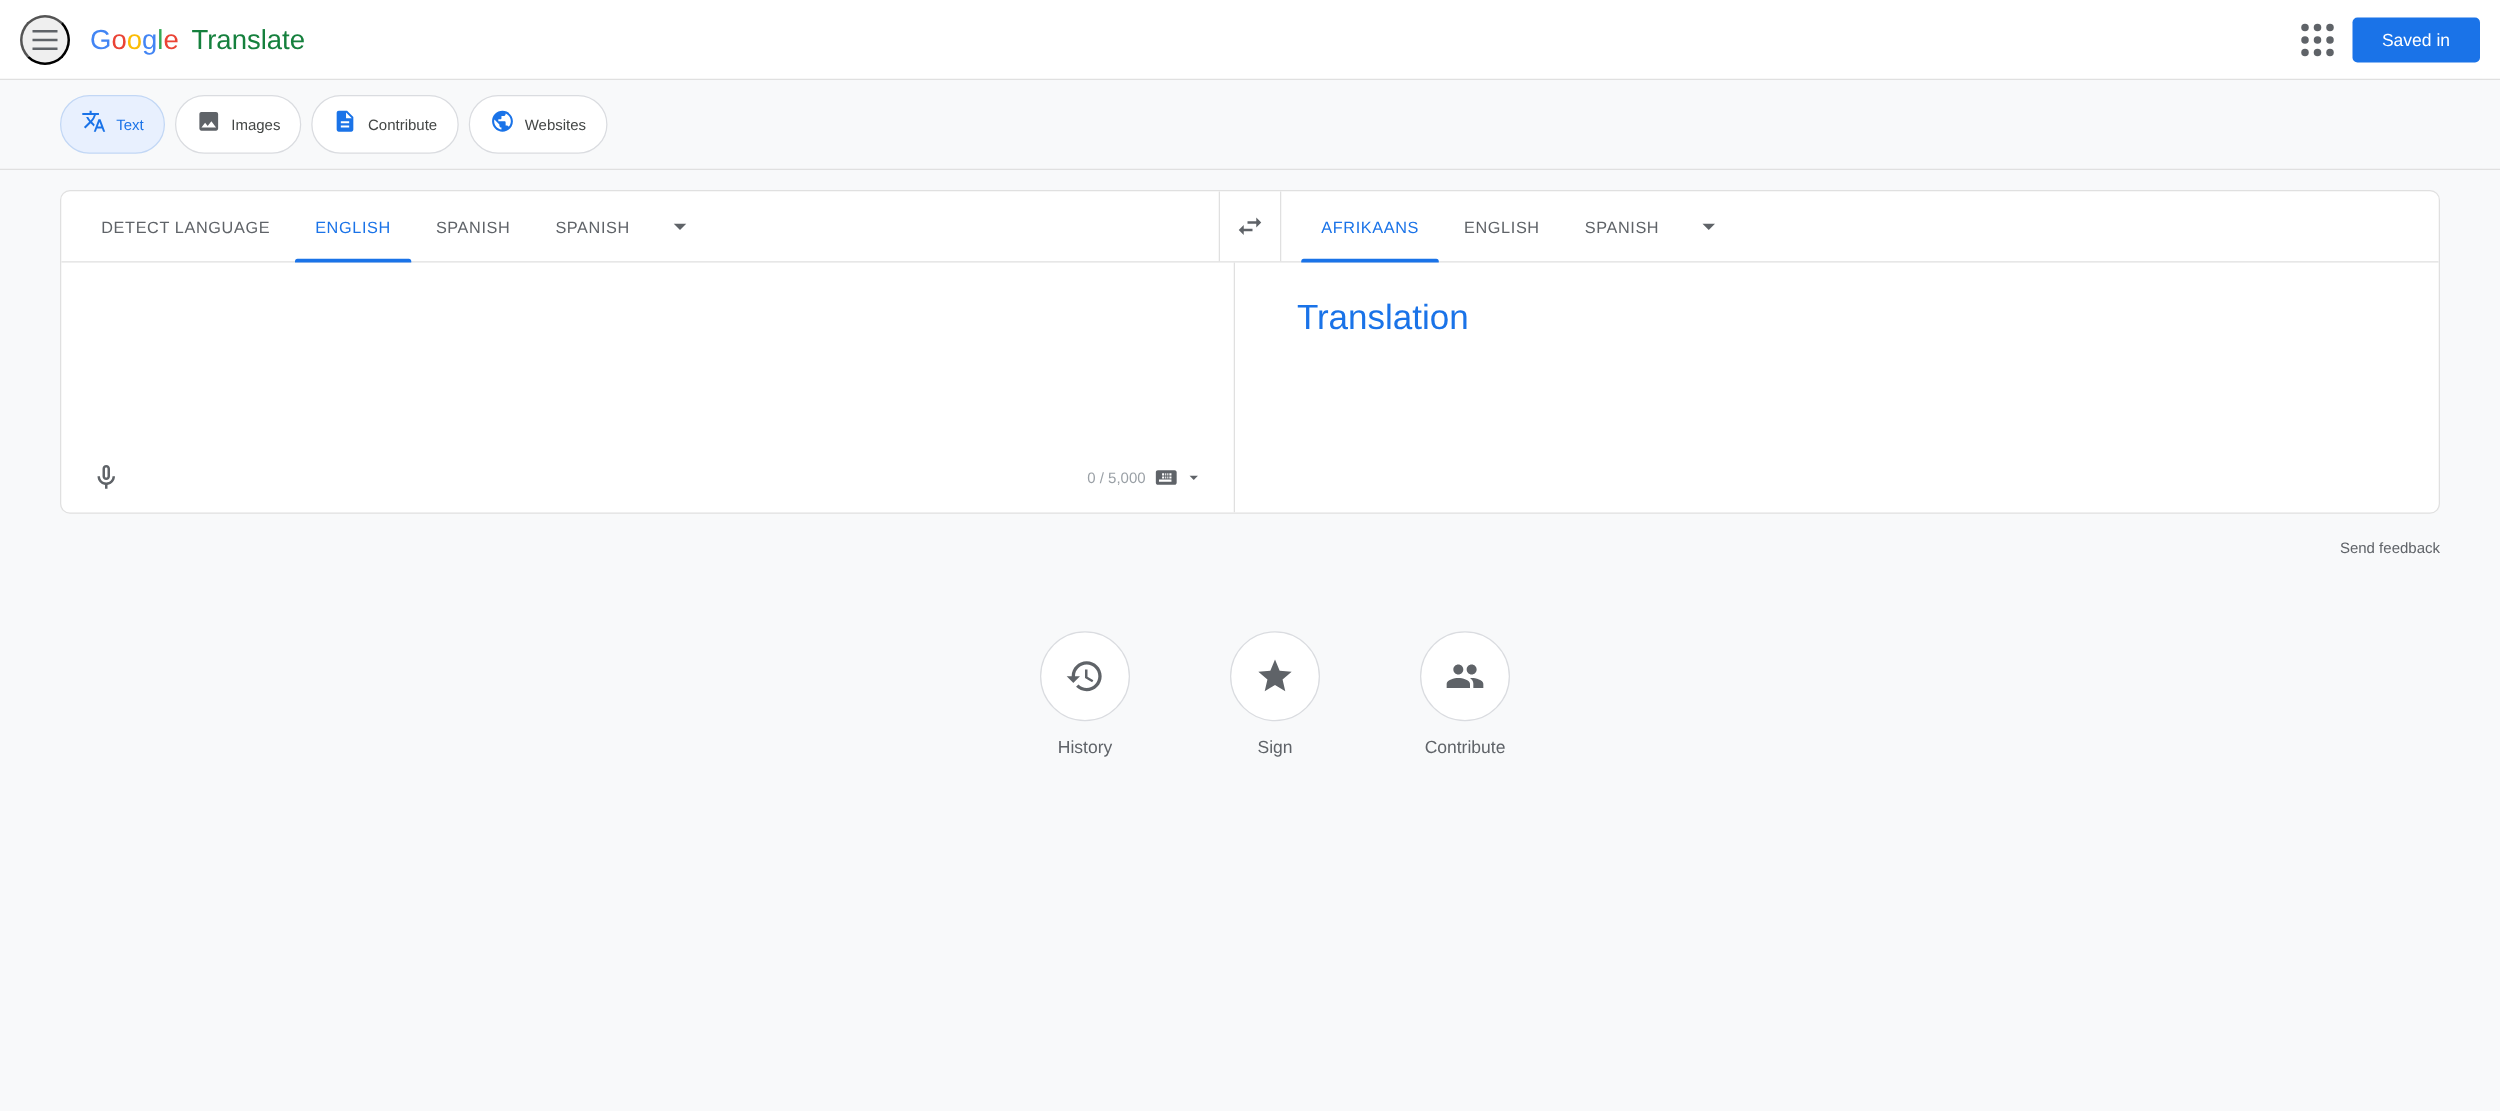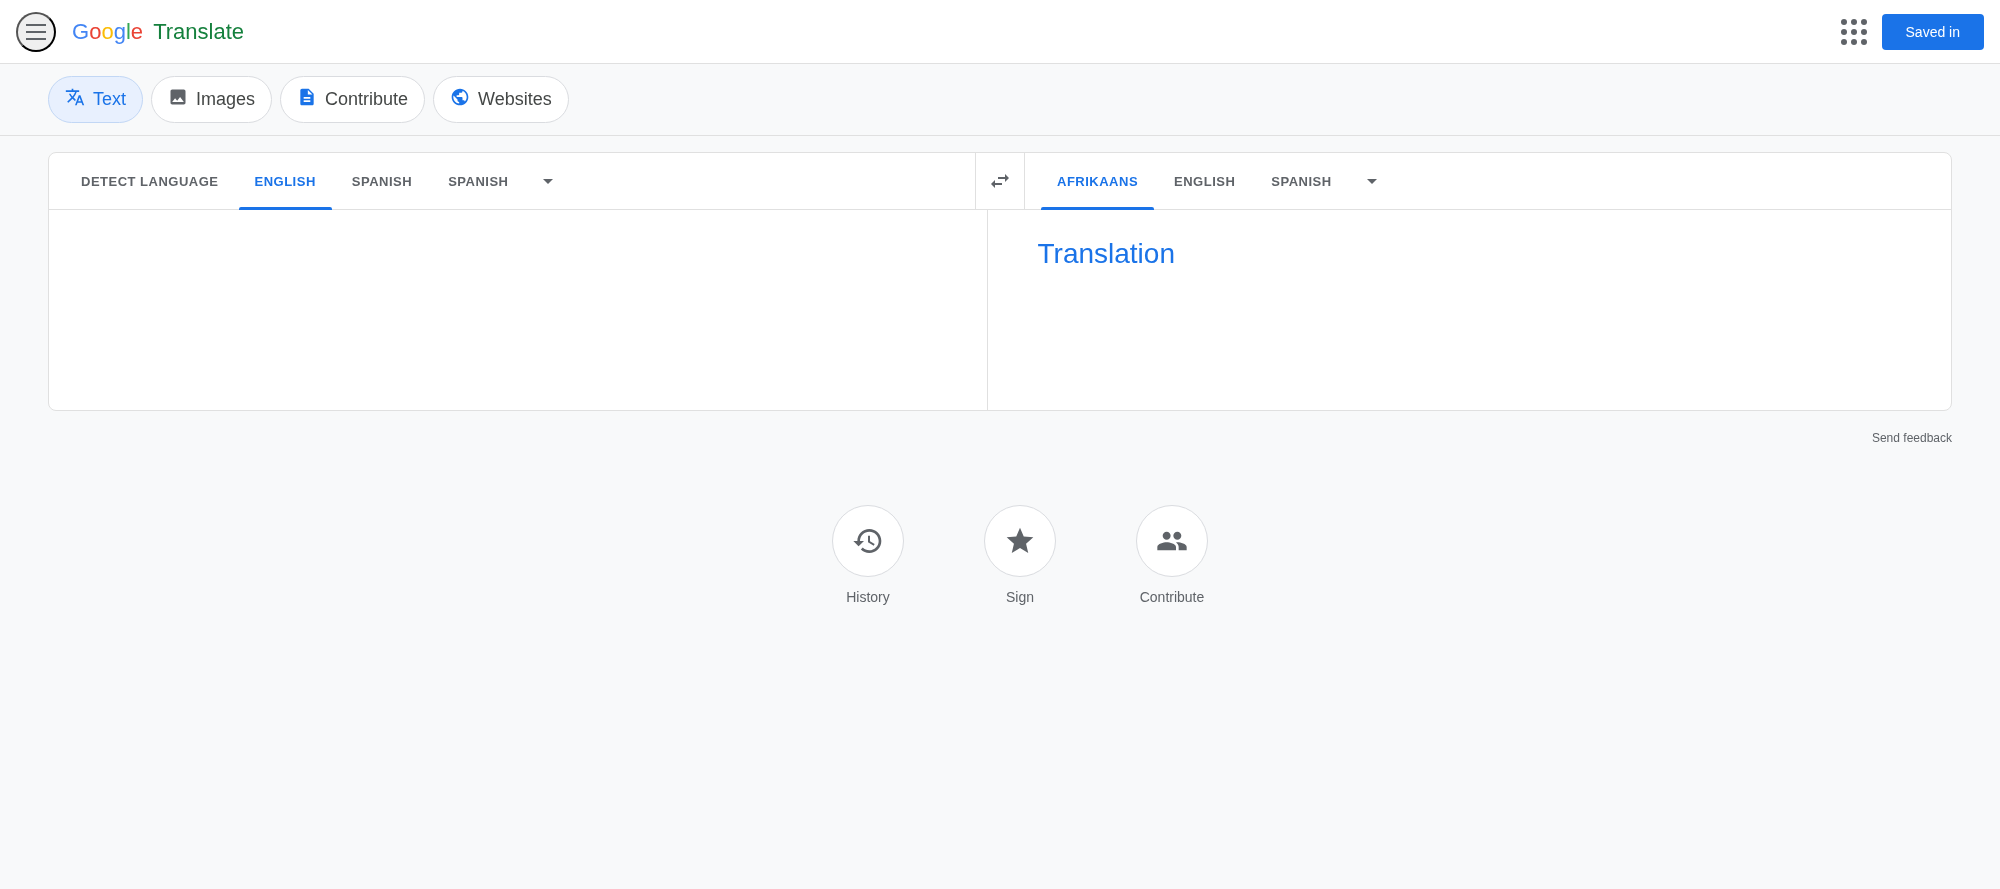--- a/index.html
+++ b/index.html
@@ -57,21 +57,21 @@
     .tab-bar {
       background: #f8f9fa;
       padding: 12px 48px;
       display: flex; gap: 8px;
       border-bottom: 1px solid #e0e0e0;
     }
     .tab-btn {
       display: flex; align-items: center; gap: 8px;
       padding: 10px 16px;
       border: 1px solid #dadce0; border-radius: 24px;
-      background: #fff; cursor: pointer; font-size: 18px; color: #444746;
+      background: #fff; cursor: pointer; font-size: 12px; color: #444746;
       font-weight: 500;
     }
     .tab-btn.active {
       border-color: #c2d7f5; background: #e8f0fe; color: #1a73e8;
     }
     .tab-icon { font-size: 18px; }
 
     
     .translator-container {
       margin: 16px 48px;
@@ -85,21 +85,21 @@
     }
     .lang-bar {
       display: flex; align-items: center;
       padding: 0 16px;
       height: 56px;
       gap: 4px;
       flex: 1;
     }
     .lang-btn {
       padding: 8px 16px; border: none; background: none;
-      font-size: 13px; font-weight: 700; color: #5f6368;
+      font-size: 13px; font-weight: 400; color: #5f6368;
       cursor: pointer; letter-spacing: 0.5px; position: relative;
     }
     .lang-btn.active { color: #1a73e8; }
     .lang-btn.active::after {
       content: '';
       position: absolute; bottom: -13px; left: 0; right: 0;
       height: 3px; background: #1a73e8; border-radius: 2px 2px 0 0;
     }
     .lang-more-btn {
       background: none; border: none; cursor: pointer;
@@ -289,20 +289,38 @@
         <svg width="24" height="24" viewBox="0 0 24 24">
             <path d="M7 10l5 5 5-5z" fill="#5f6368"></path>
           </svg>
       </button>
     </div>
   </div>
 
   <div class="text-panels">
     <div class="input-panel">
       <textarea class="source-textarea" placeholder="" style=""></textarea>
+      <div class="input-footer">
+        <button class="mic-btn">
+          <svg width="24" height="24" viewBox="0 0 24 24">
+              <path d="M12 14c1.66 0 3-1.34 3-3V5c0-1.66-1.34-3-3-3S9 3.34 9 5v6c0 1.66 1.34 3 3 3zm-1-9c0-.55.45-1 1-1s1 .45 1 1v6c0 .55-.45 1-1 1s-1-.45-1-1V5zm6 6c0 2.76-2.24 5-5 5s-5-2.24-5-5H5c0 3.53 2.61 6.43 6 6.92V21h2v-3.08c3.39-.49 6-3.39 6-6.92h-2z" fill="#5f6368"></path>
+            </svg>
+        </button>
+        <div style="display:flex;align-items:center;gap:6px;">
+          <span class="char-count">0 / 5,000</span>
+          <button class="keyboard-btn">
+            <svg width="20" height="20" viewBox="0 0 24 24">
+                <path d="M20 5H4c-1.1 0-1.99.9-1.99 2L2 17c0 1.1.9 2 2 2h16c1.1 0 2-.9 2-2V7c0-1.1-.9-2-2-2zm-9 3h2v2h-2V8zm0 3h2v2h-2v-2zM8 8h2v2H8V8zm0 3h2v2H8v-2zm-1 5H5v-2h2v2zm10 0H7v-2h10v2zm0-3h-2v-2h2v2zm0-3h-2V8h2v2zm-3 3h-2v-2h2v2zm0-3h-2V8h2v2z" fill="#5f6368"></path>
+              </svg>
+            <svg width="16" height="16" viewBox="0 0 24 24">
+                <path d="M7 10l5 5 5-5z" fill="#5f6368"></path>
+              </svg>
+          </button>
+        </div>
+      </div>
     </div>
     <div class="output-panel">
       <div class="translation-text">Translation</div>
     </div>
   </div>
 </div>
 
 <div class="send-feedback-row">
   <a class="send-feedback-link">Send feedback</a>
 </div>

